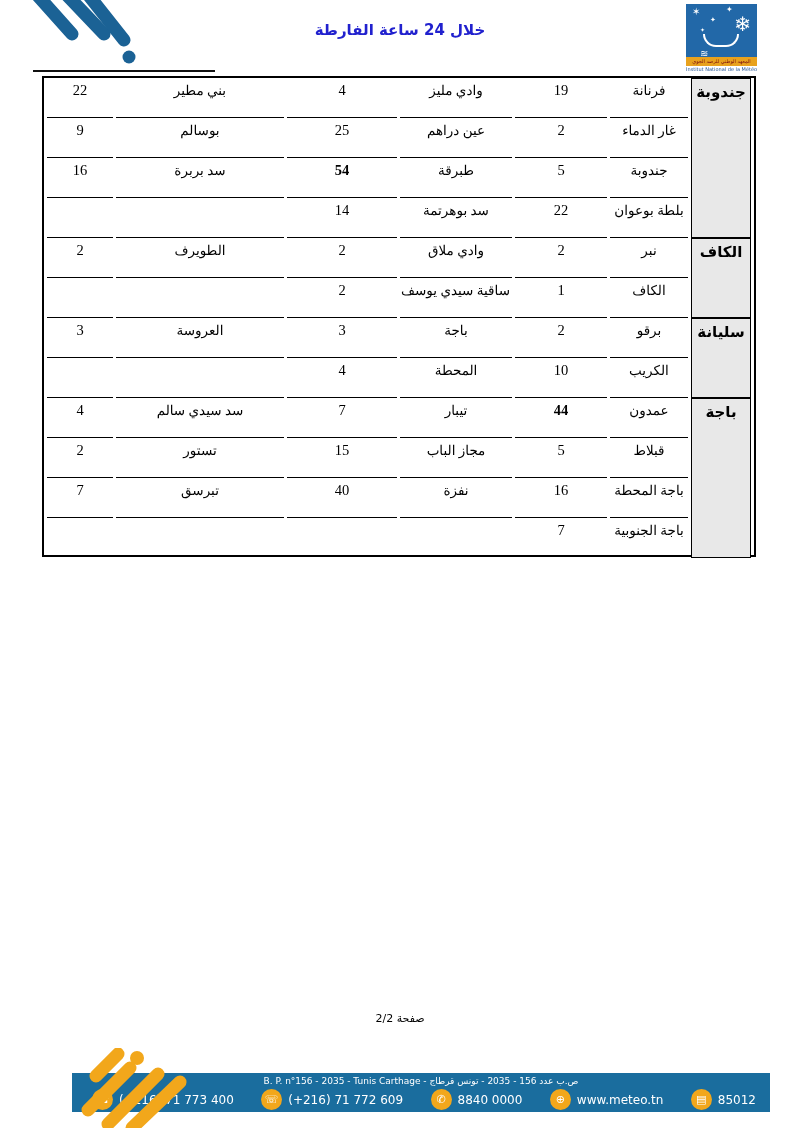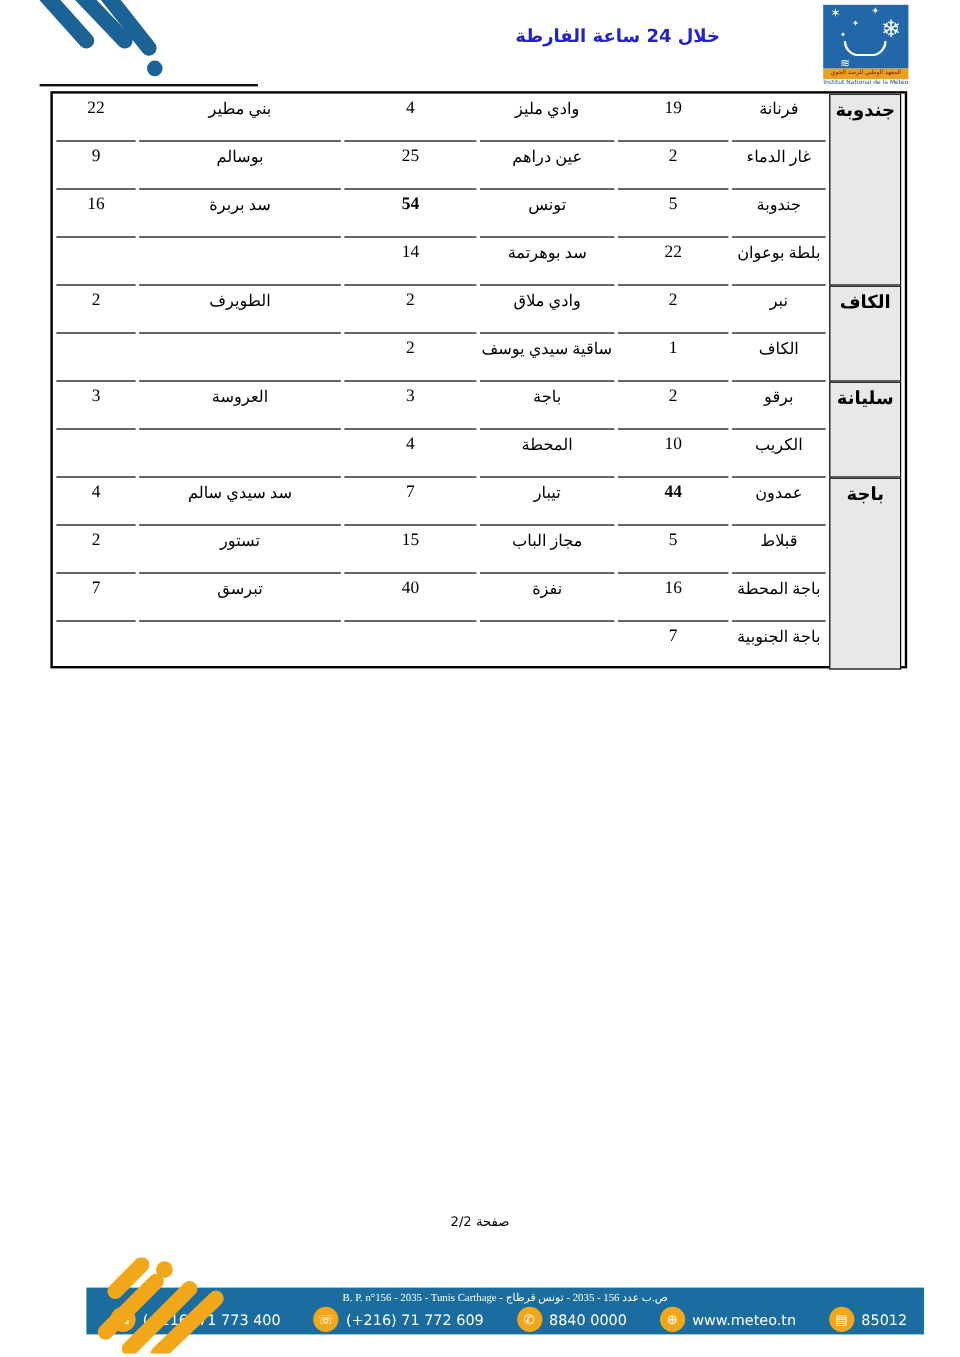--- a/index.html
+++ b/index.html
@@ -3,21 +3,21 @@
 <meta charset="utf-8">
 <style>
   html,body{margin:0;padding:0;background:#fff;}
   .page{position:relative;width:800px;height:1131px;background:#fff;overflow:hidden;
         font-family:"DejaVu Sans",sans-serif;}
 
   
   .hdr-swoosh{position:absolute;left:30px;top:0;}
   .title-block{position:absolute;left:200px;top:18px;width:400px;text-align:center;color:#2121CE;}
   .title-line1{font-size:17px;font-weight:bold;direction:rtl;}
-  .title-line2{font-size:15px;font-weight:bold;direction:rtl;margin-top:3px;text-align:right;}
+  .title-line2{font-size:15px;font-weight:bold;direction:rtl;margin-top:3px;}
   .header-rule{position:absolute;left:33px;top:70px;width:182px;height:2px;background:#111;}
 
   .inm-logo{position:absolute;left:686px;top:4px;width:71px;height:68px;}
   .inm-blue{position:relative;height:53px;background:#2268A8;overflow:hidden;color:#fff;}
   .inm-blue .g-snow{position:absolute;right:6px;top:8px;font-size:20px;}
   .inm-blue .g-star1{position:absolute;left:6px;top:2px;font-size:10px;}
   .inm-blue .g-star2{position:absolute;left:24px;top:12px;font-size:7px;}
   .inm-blue .g-star3{position:absolute;left:40px;top:1px;font-size:8px;}
   .inm-blue .g-star4{position:absolute;left:14px;top:22px;font-size:6px;}
   .inm-hull{position:absolute;bottom:10px;left:17px;width:32px;height:11px;border:2px solid #fff;
@@ -41,21 +41,21 @@
   td.bold{font-weight:bold;}
   td.noline{border-bottom:none;}
   tr.rrow{height:40px;}
 
   
   .page-label{position:absolute;left:330px;top:1012px;width:140px;text-align:center;
               font-size:11px;color:#000;direction:rtl;}
   .footer-band{position:absolute;left:72px;top:1073px;width:698px;height:39px;background:#1A6D9E;
                color:#fff;box-sizing:border-box;}
   .address{position:absolute;left:0;top:3px;width:100%;text-align:center;font-size:9px;
-           white-space:nowrap;font-family:Liberation Serif, serif;}
+           white-space:nowrap;}
   .contacts{position:absolute;left:20px;right:14px;top:16px;display:flex;
             justify-content:space-between;align-items:center;}
   .contact{display:flex;align-items:center;gap:6px;font-size:12px;white-space:nowrap;}
   .cicon{display:inline-flex;align-items:center;justify-content:center;width:21px;height:21px;
          border-radius:50%;background:#F2A71B;color:#fff;font-size:11px;line-height:1;}
   .ftr-swoosh{position:absolute;left:74px;top:1048px;}
 </style>
 </head>
 <body>
 
@@ -115,21 +115,21 @@
             <td class="st-name">غار الدماء</td>
             <td class="st-val">2</td>
             <td class="st-name">عين دراهم</td>
             <td class="st-val">25</td>
             <td class="st-name">بوسالم</td>
             <td class="st-val">9</td>
           </tr>
           <tr class="rrow">
             <td class="st-name">جندوبة</td>
             <td class="st-val">5</td>
-            <td class="st-name">تونس</td>
+            <td class="st-name">طبرقة</td>
             <td class="st-val bold">54</td>
             <td class="st-name">سد بربرة</td>
             <td class="st-val">16</td>
           </tr>
           <tr class="rrow">
             <td class="st-name">بلطة بوعوان</td>
             <td class="st-val">22</td>
             <td class="st-name">سد بوهرتمة</td>
             <td class="st-val">14</td>
             <td class="st-name"></td>

